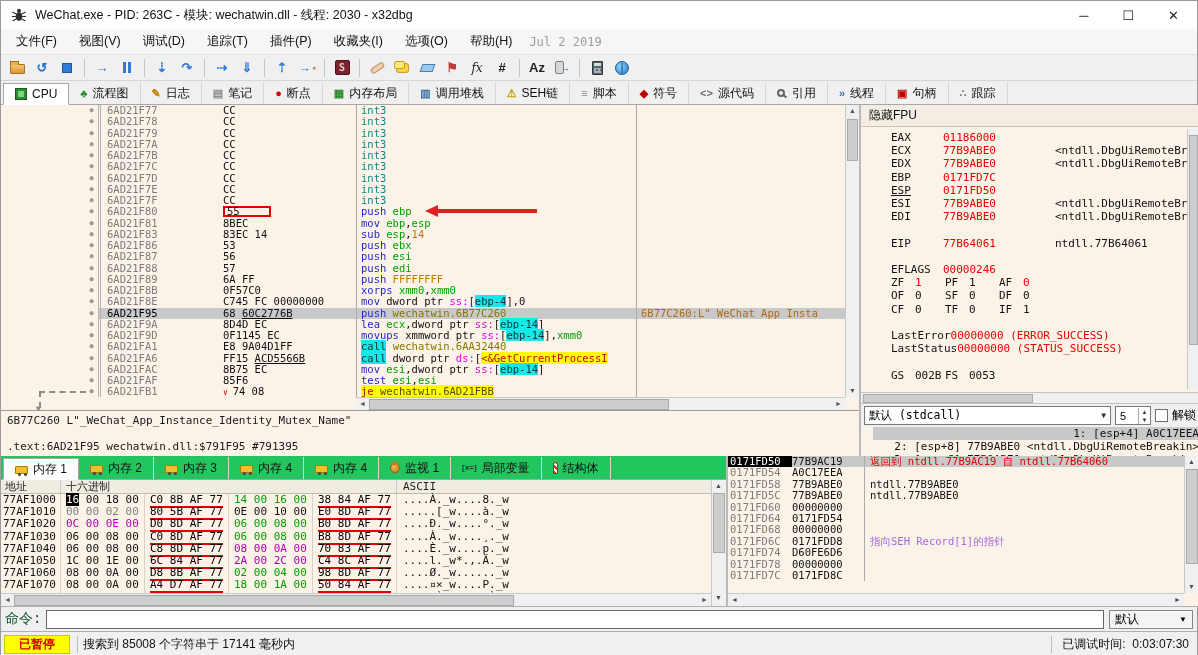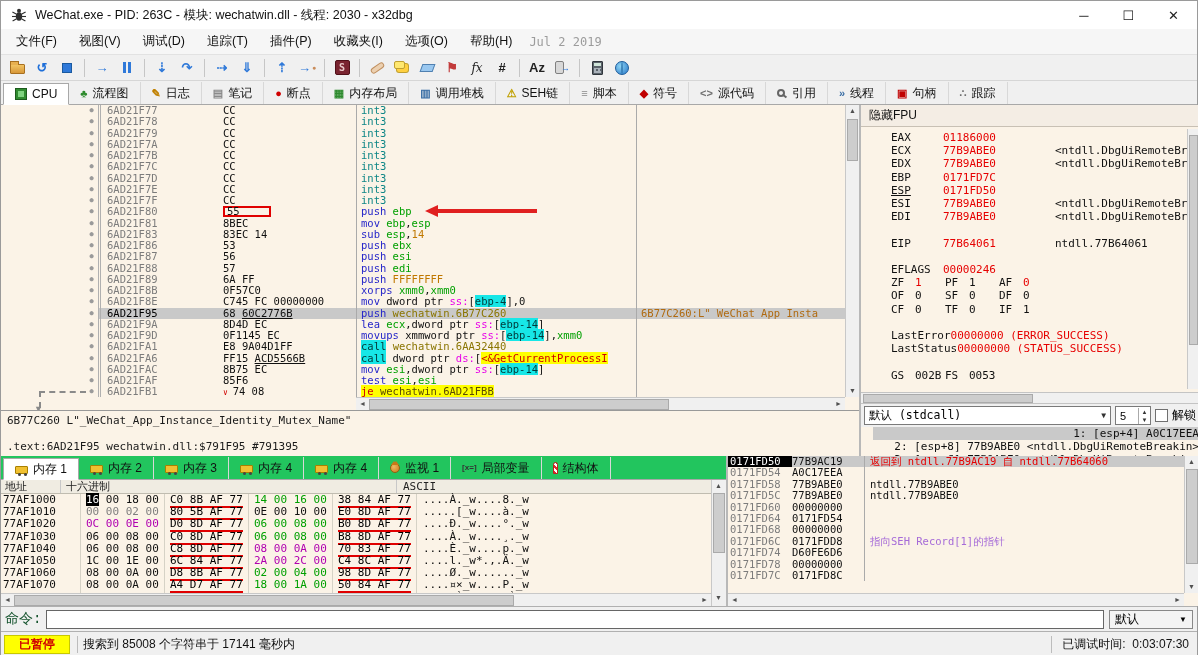--- a/index.html
+++ b/index.html
@@ -154,21 +154,21 @@
 
   .btabs { height:24px; background:#22c55e; display:flex; align-items:flex-end; padding:2px 2px 0 2px;
            border-bottom:1px solid #a8a8a8; flex:none; }
   .dump { flex:1; background:#fbf3e7; position:relative; overflow:hidden; }
   .dump-header { display:flex; height:14px; background:#f0ece2; border-bottom:1px solid #c0bcb0;
                  font:11px/13px "DejaVu Sans Mono",monospace; color:#222; }
   .dh-addr { width:60px; padding-left:4px; border-right:1px solid #c8c8c8; }
   .dh-hex { width:336px; padding-left:5px; border-right:1px solid #c8c8c8; }
   .dh-ascii { padding-left:6px; }
   .mrow { display:flex; height:12.2px; font:11px/12.2px "DejaVu Sans Mono",monospace; white-space:pre; }
-  .maddr { width:80px; flex:none; padding-left:2px; color:#101010; border-right:1px solid #d6d2c6; }
+  .maddr { width:60px; flex:none; padding-left:2px; color:#101010; border-right:1px solid #d6d2c6; }
   .mg { width:84px; flex:none; padding-left:5px; border-right:1px solid #d6d2c6; }
   .mascii { padding-left:6px; color:#101010; }
   .g-b{color:#101010}.g-gray{color:#7e7e7e}.g-green{color:#00a000}.g-purple{color:#b000b0}
   .g-ptr span.pv { border-bottom:2px solid #e00000; }
   .bsel { background:#000; color:#fff; }
   .dumpvscroll { position:absolute; right:0; top:0; width:15px; height:137px; background:#f0f0f0; border-left:1px solid #c8c8c8; }
   .dumpvscroll .sb-thumb { position:absolute; top:13px; left:1px; right:1px; height:60px; }
   .dumphscroll { position:absolute; left:0; bottom:0; height:13px; right:15px; background:#f0f0f0; border-top:1px solid #c8c8c8;
                  display:flex; align-items:center; }
   .dumphscroll .sb-thumb { height:11px; width:500px; }

